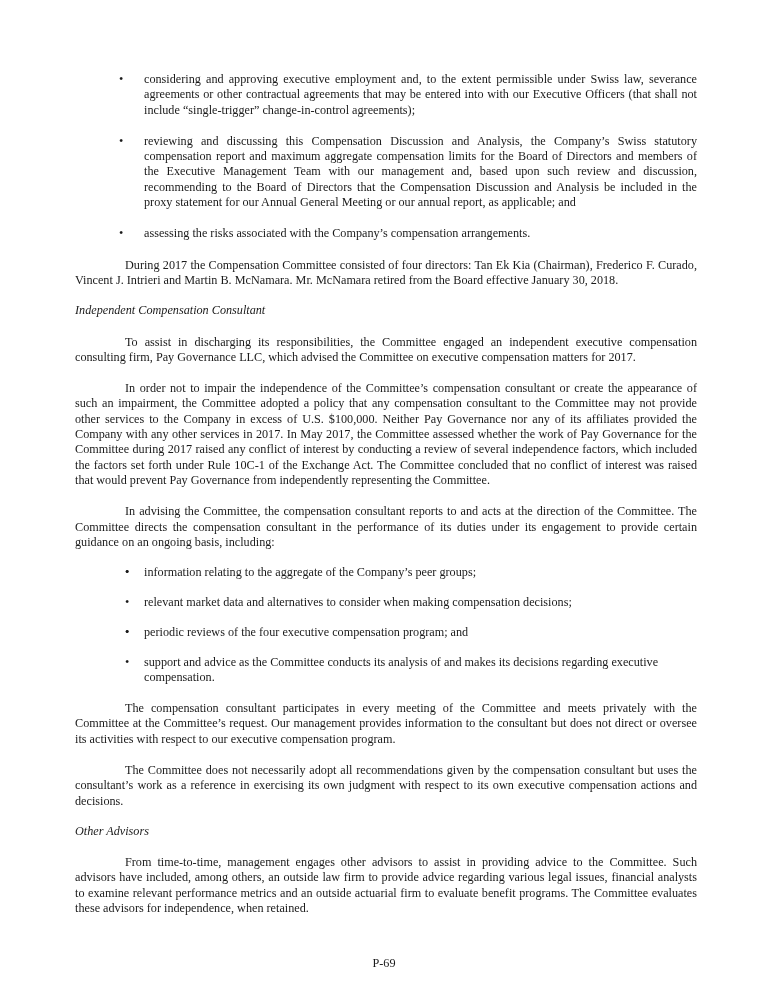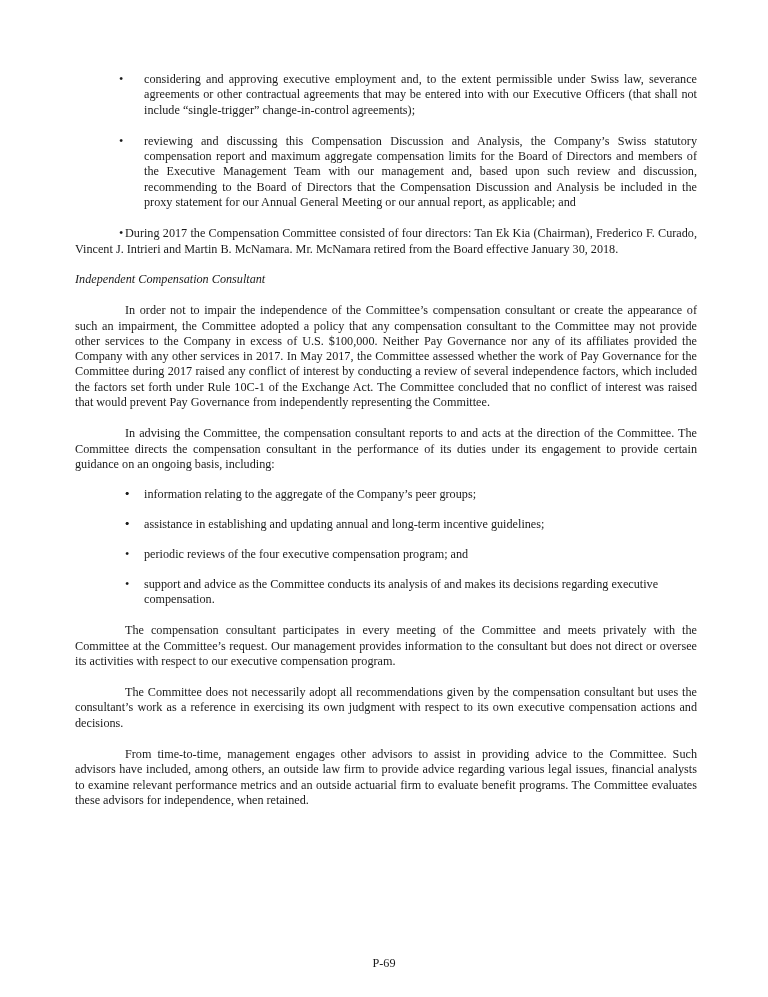--- a/index.html
+++ b/index.html
@@ -74,53 +74,56 @@
   <div class="bullet-top">
     <span class="bullet">•</span>
     <span>considering and approving executive employment and, to the extent permissible under Swiss law, severance agreements or other contractual agreements that may be entered into with our Executive Officers (that shall not include “single-trigger” change-in-control agreements);</span>
   </div>
   <div class="bullet-top">
     <span class="bullet">•</span>
     <span>reviewing and discussing this Compensation Discussion and Analysis, the Company’s Swiss statutory compensation report and maximum aggregate compensation limits for the Board of Directors and members of the Executive Management Team with our management and, based upon such review and discussion, recommending to the Board of Directors that the Compensation Discussion and Analysis be included in the proxy statement for our Annual General Meeting or our annual report, as applicable; and</span>
   </div>
   <div class="bullet-top" style="margin-bottom:15px;">
     <span class="bullet">•</span>
+    <span>assessing the risks associated with the Company’s compensation arrangements.</span>
   </div>
 
   <p class="para">During 2017 the Compensation Committee consisted of four directors: Tan Ek Kia (Chairman), Frederico F. Curado, Vincent J. Intrieri and Martin B. McNamara. Mr. McNamara retired from the Board effective January 30, 2018.</p>
 
   <p class="heading">Independent Compensation Consultant</p>
 
+  <p class="para">To assist in discharging its responsibilities, the Committee engaged an independent executive compensation consulting firm, Pay Governance LLC, which advised the Committee on executive compensation matters for 2017.</p>
   <p class="para">In order not to impair the independence of the Committee’s compensation consultant or create the appearance of such an impairment, the Committee adopted a policy that any compensation consultant to the Committee may not provide other services to the Company in excess of U.S. $100,000. Neither Pay Governance nor any of its affiliates provided the Company with any other services in 2017. In May 2017, the Committee assessed whether the work of Pay Governance for the Committee during 2017 raised any conflict of interest by conducting a review of several independence factors, which included the factors set forth under Rule 10C-1 of the Exchange Act. The Committee concluded that no conflict of interest was raised that would prevent Pay Governance from independently representing the Committee.</p>
   <p class="para">In advising the Committee, the compensation consultant reports to and acts at the direction of the Committee. The Committee directs the compensation consultant in the performance of its duties under its engagement to provide certain guidance on an ongoing basis, including:</p>
 
   <div class="bullet-inner">
     <span class="bullet">•</span>
   </div>
   <div class="bullet-inner">
     <span class="bullet">•</span>
     <span>information relating to the aggregate of the Company’s peer groups;</span>
   </div>
   <div class="bullet-inner">
     <span class="bullet">•</span>
+    <span>relevant market data and alternatives to consider when making compensation decisions;</span>
   </div>
   <div class="bullet-inner">
     <span class="bullet">•</span>
-    <span>assistance in establishing and updating annual and long-term incentive guidelines;</span>
   </div>
   <div class="bullet-inner">
     <span class="bullet">•</span>
     <span>periodic reviews of the four executive compensation program; and</span>
   </div>
   <div class="bullet-inner last">
     <span class="bullet">•</span>
     <span>support and advice as the Committee conducts its analysis of and makes its decisions regarding executive compensation.</span>
   </div>
 
   <p class="para">The compensation consultant participates in every meeting of the Committee and meets privately with the Committee at the Committee’s request. Our management provides information to the consultant but does not direct or oversee its activities with respect to our executive compensation program.</p>
   <p class="para">The Committee does not necessarily adopt all recommendations given by the compensation consultant but uses the consultant’s work as a reference in exercising its own judgment with respect to its own executive compensation actions and decisions.</p>
 
+  <p class="heading">Other Advisors</p>
 
   <p class="para">From time-to-time, management engages other advisors to assist in providing advice to the Committee. Such advisors have included, among others, an outside law firm to provide advice regarding various legal issues, financial analysts to examine relevant performance metrics and an outside actuarial firm to evaluate benefit programs. The Committee evaluates these advisors for independence, when retained.</p>
 
 </div>
 
 <div class="page-number">P-69</div>
 
 </body></html>

